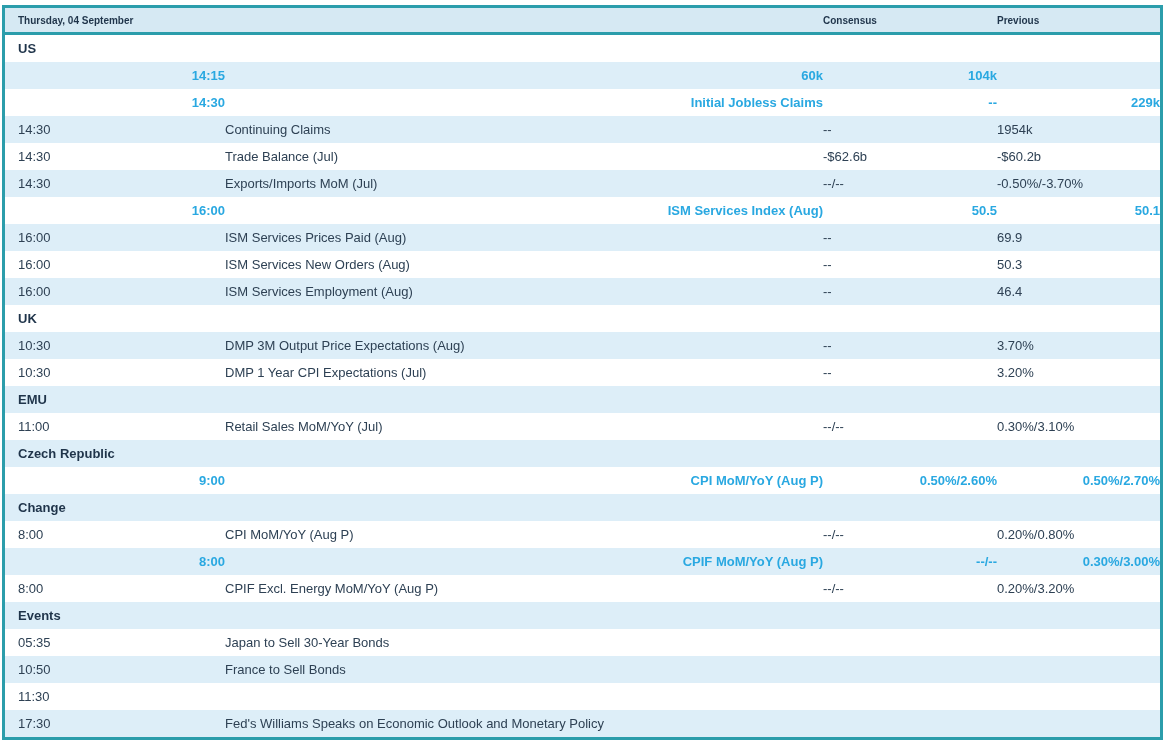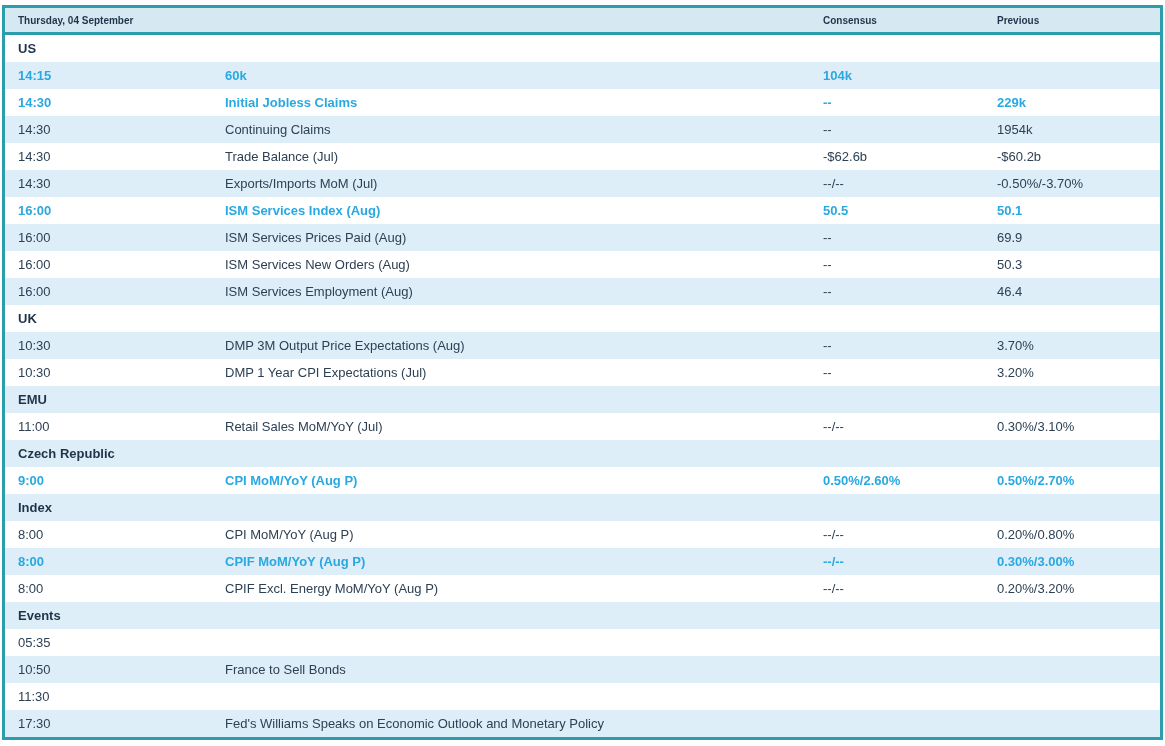--- a/index.html
+++ b/index.html
@@ -39,20 +39,21 @@
     font-size: 13px;
     color: #2e4154;
     background: #ffffff;
   }
   .tbody .row:nth-child(even) { background: #ddeef8; }
   .tbody .row.section { font-weight: bold; color: #1f344a; }
   .tbody .row.section .cell { grid-column: 1 / -1; }
   .tbody .row.highlight {
     color: #29a8e1;
     font-weight: bold;
+    text-align: right;
   }
   .cell {
     white-space: nowrap;
     overflow: hidden;
   }
 </style>
 </head>
 <body>
 
 <div class="calendar">
@@ -145,21 +146,21 @@
       <div class="row section">
         <div class="cell">Czech Republic</div>
       </div>
       <div class="row highlight">
         <div class="cell">9:00</div>
         <div class="cell">CPI MoM/YoY (Aug P)</div>
         <div class="cell">0.50%/2.60%</div>
         <div class="cell">0.50%/2.70%</div>
       </div>
       <div class="row section">
-        <div class="cell">Index</div>
+        <div class="cell">Change</div>
       </div>
       <div class="row">
         <div class="cell">8:00</div>
         <div class="cell">CPI MoM/YoY (Aug P)</div>
         <div class="cell">--/--</div>
         <div class="cell">0.20%/0.80%</div>
       </div>
       <div class="row highlight">
         <div class="cell">8:00</div>
         <div class="cell">CPIF MoM/YoY (Aug P)</div>
@@ -170,20 +171,21 @@
         <div class="cell">8:00</div>
         <div class="cell">CPIF Excl. Energy MoM/YoY (Aug P)</div>
         <div class="cell">--/--</div>
         <div class="cell">0.20%/3.20%</div>
       </div>
       <div class="row section">
         <div class="cell">Events</div>
       </div>
       <div class="row">
         <div class="cell">05:35</div>
+        <div class="cell">Japan to Sell 30-Year Bonds</div>
         <div class="cell"></div>
         <div class="cell"></div>
       </div>
       <div class="row">
         <div class="cell">10:50</div>
         <div class="cell">France to Sell Bonds</div>
         <div class="cell"></div>
         <div class="cell"></div>
       </div>
       <div class="row">

